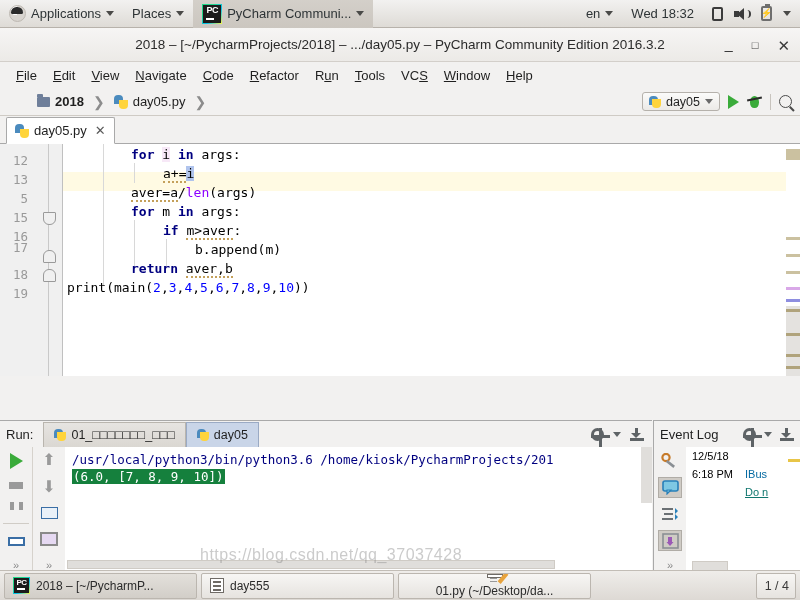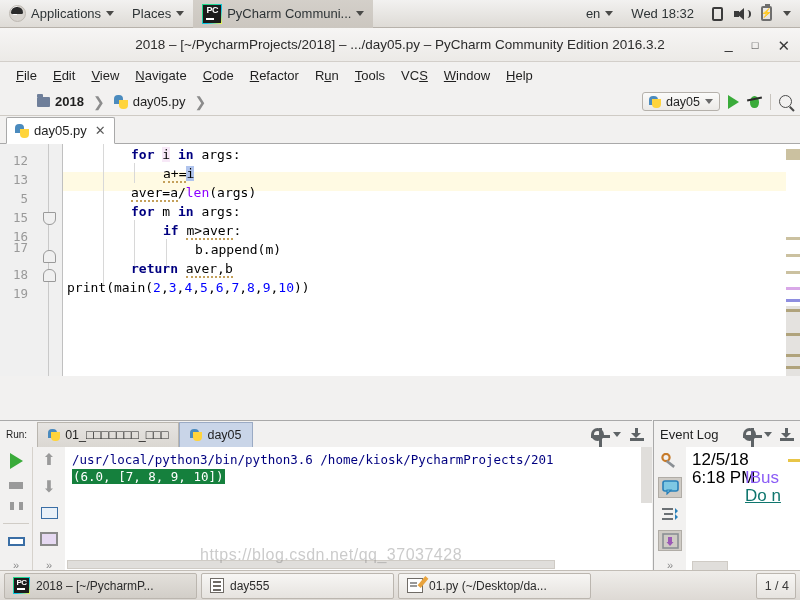--- a/index.html
+++ b/index.html
@@ -128,21 +128,21 @@
 
   
   .markerbar { position:absolute; right:0; top:0; width:14px; height:100%; background:#ffffff; }
   .mk { position:absolute; right:0; width:14px; height:3px; }
   .vscroll-thumb { position:absolute; right:0; width:14px; background:#e4e2df; }
 
   
   .runpanel { position:absolute; left:0; top:392px; width:652px; height:151px; background:#f2f1f0;
               border-top:1px solid #a9a9a9; box-sizing:border-box; }
   .rp-head { height:26px; display:flex; align-items:center; padding-left:6px; gap:0px; }
-  .rp-label { font-size:10px; color:#1f1f1f; padding-right:10px; }
+  .rp-label { font-size:13px; color:#1f1f1f; padding-right:10px; }
   .rtab { height:24px; display:flex; align-items:center; gap:5px; padding:0 10px; font-size:12.5px;
           border:1px solid #b9b5ae; border-bottom:none; color:#1f1f1f; }
   .rtab.inactive { background:linear-gradient(to bottom,#e6e4e1,#dad7d2); }
   .rtab.active { background:#c9d5e8; border-color:#9aaac4; }
   .rp-head-right { margin-left:auto; display:flex; align-items:center; gap:9px; padding-right:8px; }
   .gear-ic { width:13px;height:13px;border-radius:50%;border:3px solid #5e6366;box-sizing:border-box;position:relative;}
   .gear-ic::before{content:'';position:absolute;left:-3px;top:4px;width:19px;height:3px;background:#5e6366;}
   .gear-ic::after{content:'';position:absolute;left:5px;top:-3px;width:3px;height:19px;background:#5e6366;}
   .hide-ic { width:14px;height:13px;position:relative; }
   .hide-ic::before{content:'';position:absolute;left:5px;top:0;width:3px;height:7px;background:#5e6366;}
@@ -165,21 +165,21 @@
 
   
   .eventlog { position:absolute; left:653px; top:392px; width:147px; height:151px;
               background:#f2f1f0; border-top:1px solid #a9a9a9; border-left:1px solid #a9a9a9;
               box-sizing:border-box; }
   .el-head { height:26px; display:flex; align-items:center; padding-left:6px; font-size:13px; color:#1f1f1f; }
   .el-head-right { margin-left:auto; display:flex; align-items:center; gap:8px; padding-right:6px; }
   .el-body { position:absolute; left:0; top:26px; right:0; bottom:0; display:flex; }
   .el-tools { width:32px; background:#f2f1f0; display:flex; flex-direction:column; align-items:center;
               padding-top:4px; gap:6px; }
-  .el-content { flex:1; background:#ffffff; position:relative; font-size:17px; color:#000; }
+  .el-content { flex:1; background:#ffffff; position:relative; font-size:11px; color:#000; }
   .tool-btn { width:24px; height:22px; display:flex; align-items:center; justify-content:center; }
   .tool-btn.pressed { background:#cfcbc5; border:1px solid #b0aca6; box-sizing:border-box; }
   .chev { font-size:11px; color:#8a8a8a; }
 
   
   .taskbar { position:absolute; left:0; top:570px; width:800px; height:30px;
              background:linear-gradient(to bottom,#efedea,#ddd9d4);
              border-top:1px solid #c2bdb6; display:flex; align-items:center; gap:4px;
              padding:0 4px; box-sizing:border-box; }
   .task {
@@ -446,42 +446,42 @@
               <rect x="1" y="1" width="15" height="14" fill="none" stroke="#8a8f94" stroke-width="1.6"></rect>
               <rect x="6" y="4" width="4" height="5" fill="#9b59b6"></rect>
               <path d="M4.5 9 L8 13 L11.5 9 Z" fill="#9b59b6"></path>
             </svg>
           </span>
           <span class="chev" style="margin-top:2px;">»</span>
         </div>
         <div class="el-content">
           <div style="position:absolute;left:6px;top:3px;">12/5/18</div>
           <div style="position:absolute;left:6px;top:21px;">6:18 PM</div>
-          <div style="position:absolute;left:59px;top:21px;color:#8b5cf6;">IBus</div>
+          <div style="position:absolute;left:59px;top:21px;color:#0369a1;">IBus</div>
           <div style="position:absolute;left:59px;top:39px;color:#0f766e;text-decoration:underline;">Do n</div>
           <div style="position:absolute;right:0;top:12px;width:12px;height:3px;background:#e8c547;"></div>
           <div style="position:absolute;left:6px;bottom:0;width:36px;height:10px;background:#e0dedb;border:1px solid #cfcbc5;box-sizing:border-box;"></div>
         </div>
       </div>
     </div>
 
   </div>
 
   <div class="taskbar">
     <div class="task active" style="width:175px;">
       <span class="pc-logo" style="width:17px;height:17px;">
           <span class="pc-logo-inner" style="font-size:8px;">PC</span>
         </span>
       <span>2018 – [~/PycharmP...</span>
     </div>
     <div class="task" style="width:175px;">
       <span class="files-ic"></span>
       <span>day555</span>
     </div>
-    <div class="task" style="width:175px;">
+    <div class="task" style="width:175px;flex-direction:column;">
       <span class="pencil-ic"></span>
       <span>01.py (~/Desktop/da...</span>
     </div>
     <div class="tb-right">
       <span>1 / 4</span>
     </div>
   </div>
 
   <div class="watermark">https://blog.csdn.net/qq_37037428</div>
 

